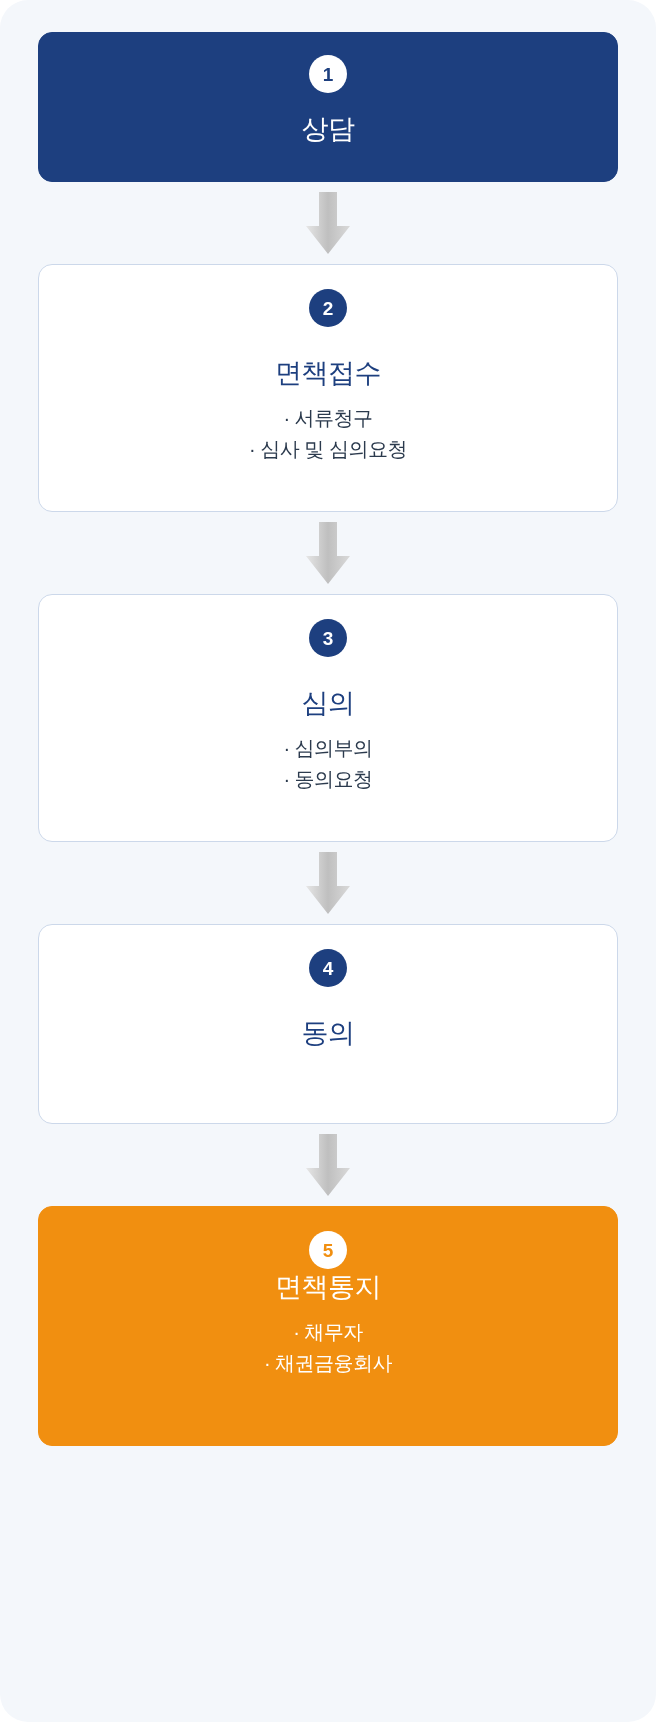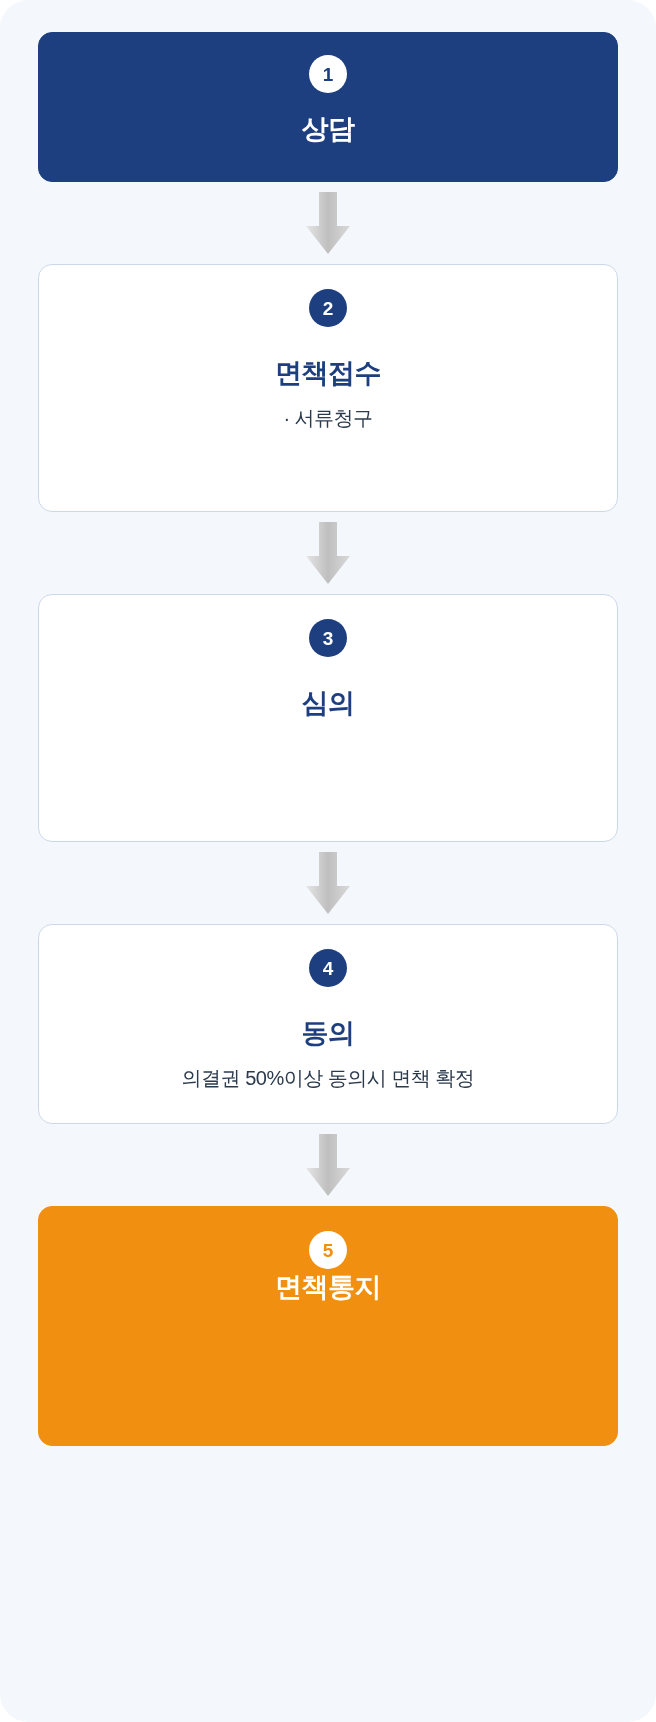--- a/index.html
+++ b/index.html
@@ -39,21 +39,21 @@
     border-radius: 50%;
     display: flex;
     align-items: center;
     justify-content: center;
     font-size: 19px;
     font-weight: bold;
     line-height: 1;
   }
   .step-title {
     font-size: 27px;
-    font-weight: bold;
+    font-weight: normal;
     letter-spacing: -0.5px;
     text-align: right;
   }
   .step-lines {
     display: flex;
     flex-direction: column;
     align-items: center;
   }
   .step-line {
     font-size: 20px;
@@ -150,46 +150,52 @@
       </linearGradient>
     </defs>
     <polygon points="13,0 31,0 31,34 44,34 22,62 0,34 13,34" fill="url(#ag1)"></polygon>
   </svg>
 
   <div class="step white sizer-2">
     <div class="step-badge">2</div>
     <div class="step-title">면책접수</div>
     <div class="step-lines">
       <div class="step-line">· 서류청구</div>
+      <div class="step-line">· 심사 및 심의요청</div>
     </div>
   </div>
 
   <svg class="arrow" viewBox="0 0 44 62">
     <polygon points="13,0 31,0 31,34 44,34 22,62 0,34 13,34" fill="url(#ag1)"></polygon>
   </svg>
 
   <div class="step white sizer-3">
     <div class="step-badge">3</div>
     <div class="step-title">심의</div>
+    <div class="step-lines">
+      <div class="step-line">· 심의부의</div>
+      <div class="step-line">· 동의요청</div>
+    </div>
   </div>
 
   <svg class="arrow" viewBox="0 0 44 62">
     <polygon points="13,0 31,0 31,34 44,34 22,62 0,34 13,34" fill="url(#ag1)"></polygon>
   </svg>
 
   <div class="step white sizer-4">
     <div class="step-badge">4</div>
     <div class="step-title">동의</div>
-    <div class="step-lines">
-      <div class="step-line">의결권 50%이상 동의시 면책 확정</div>
-    </div>
   </div>
 
   <svg class="arrow" viewBox="0 0 44 62">
     <polygon points="13,0 31,0 31,34 44,34 22,62 0,34 13,34" fill="url(#ag1)"></polygon>
   </svg>
 
   <div class="step orange sizer-5">
     <div class="step-badge">5</div>
     <div class="step-title">면책통지</div>
+    <div class="step-lines">
+      <div class="step-line">· 채무자</div>
+      <div class="step-line">· 채권금융회사</div>
+    </div>
   </div>
 
 </div>
 
 </body></html>

